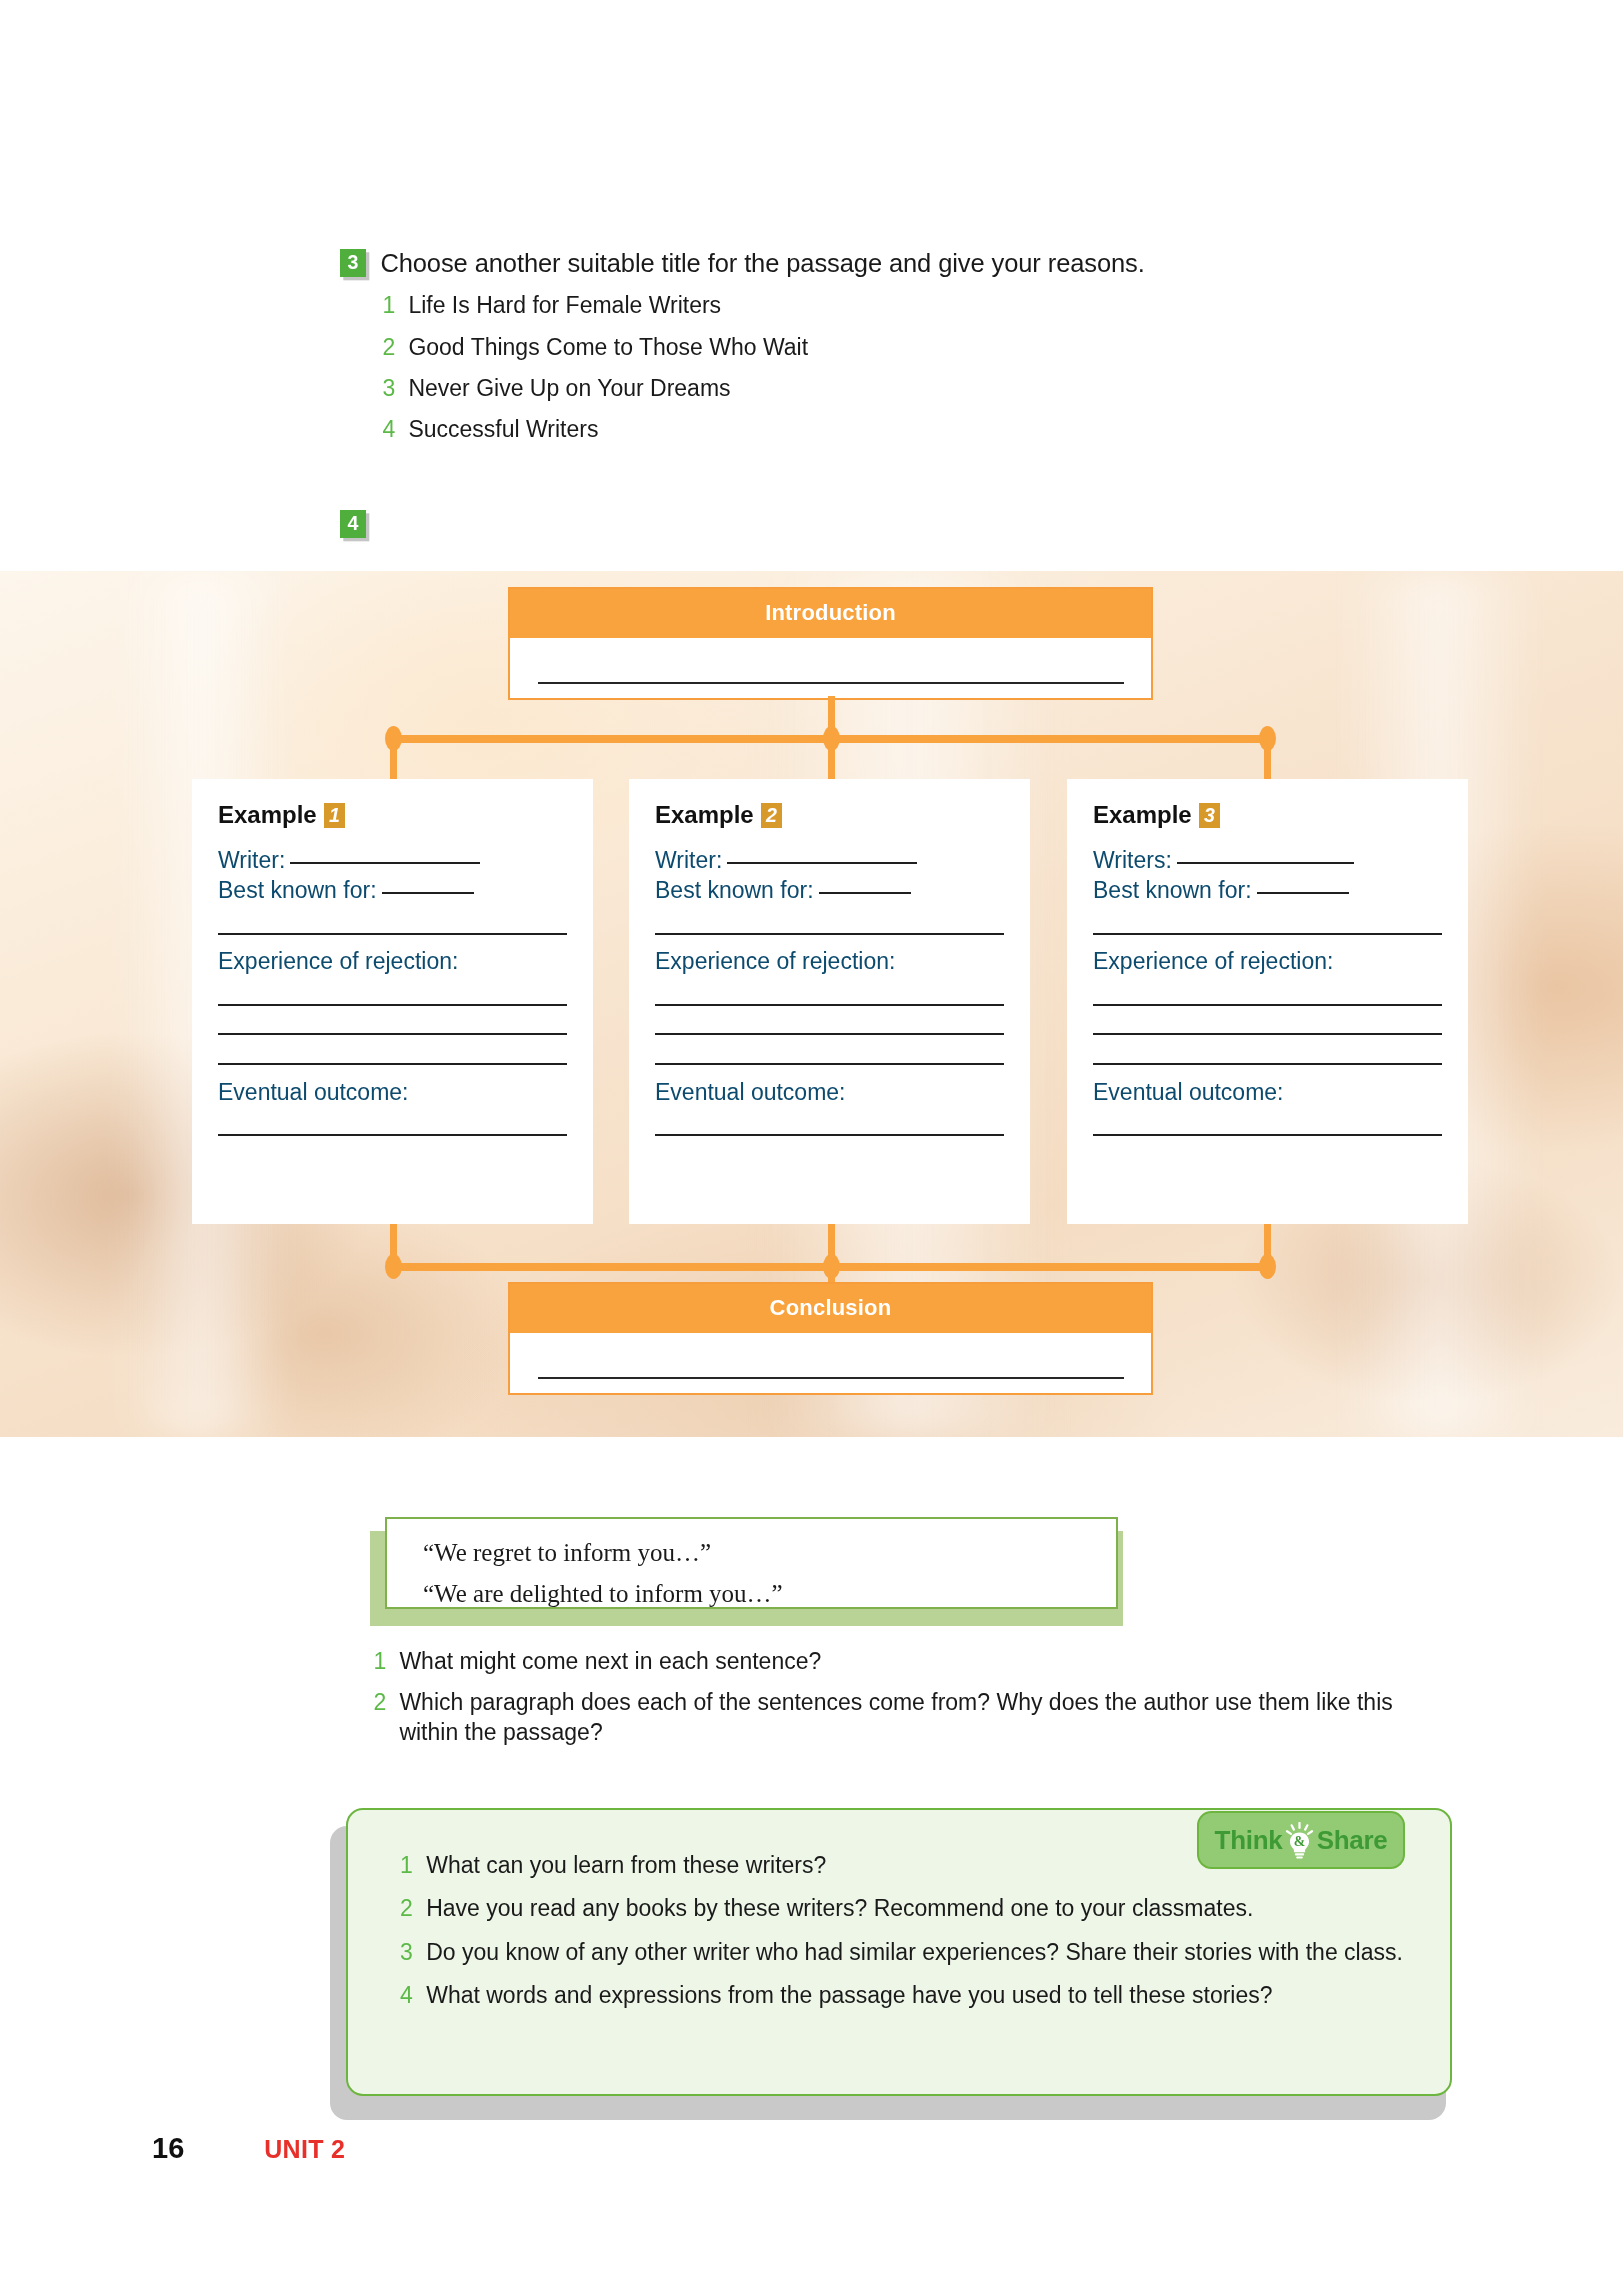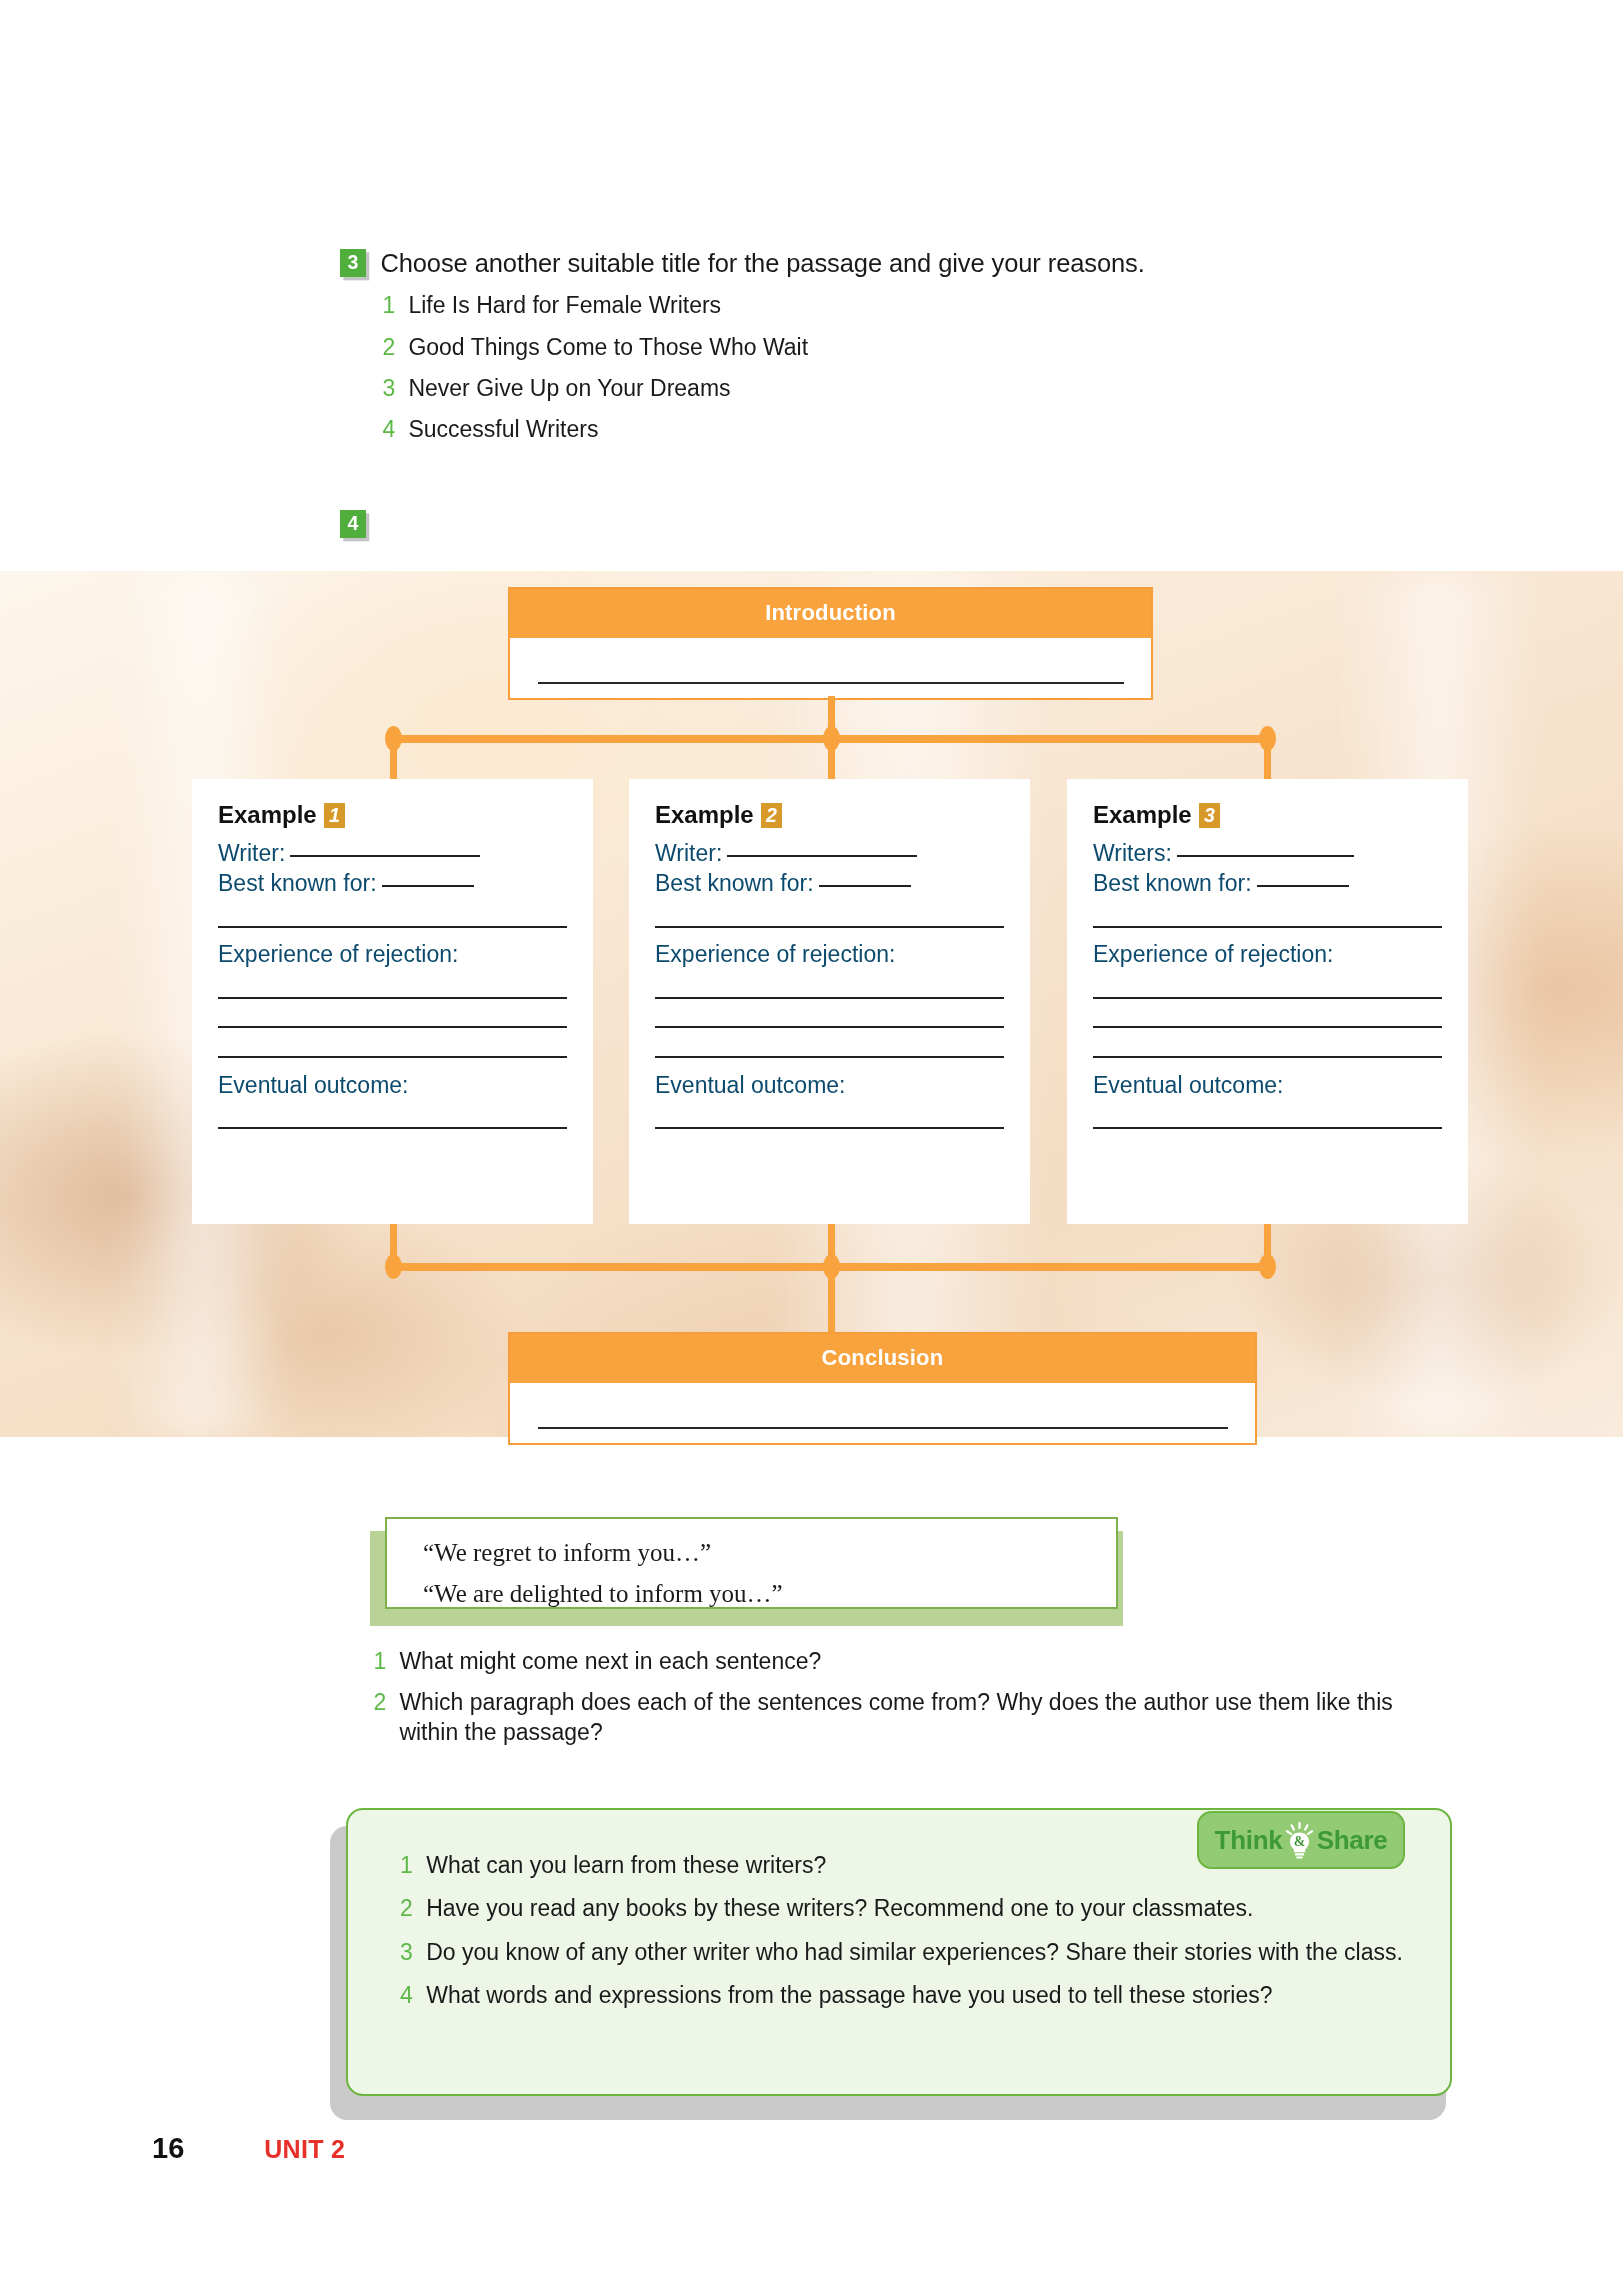--- a/index.html
+++ b/index.html
@@ -146,21 +146,21 @@
   .card {
     position: absolute;
     background: #ffffff;
     padding: 22px 26px 18.3px;
   }
 
   .card-title {
     font-size: 24px;
     font-weight: bold;
     color: #111111;
-    margin-bottom: 9px;
+    margin-bottom: 16px;
     display: flex;
     align-items: center;
     gap: 7.2px;
   }
 
   .ex-chip {
     display: inline-block;
     background: #D8992B;
     color: #ffffff;
     font-size: 19.6px;
@@ -426,21 +426,21 @@
 
   <div class="conn conn-v" style="left:390px; top:1224px; height:39px;"></div>
   <div class="conn conn-v" style="left:828px; top:1224px; height:39px;"></div>
   <div class="conn conn-v" style="left:1264px; top:1224px; height:39px;"></div>
   <div class="conn conn-h" style="left:393px; top:1263px; width:874px;"></div>
   <div class="conn-dot" style="left:385px; top:1254px;"></div>
   <div class="conn-dot" style="left:823px; top:1254px;"></div>
   <div class="conn-dot" style="left:1259px; top:1254px;"></div>
   <div class="conn conn-v" style="left:828px; top:1267px; height:69px;"></div>
 
-  <div class="node" style="left:508px; top:1332px; width:749px;">
+  <div class="node" style="left:508px; top:1282px; width:645px;">
     <div class="node-head">Conclusion</div>
     <div class="node-body">
       <div class="answer-rule"></div>
     </div>
   </div>
 
 
   <div class="quote-shadow" style="left:370px; top:1531px; width:753px; height:95px;"></div>
   <div class="quote-box" style="left:385px; top:1517px; width:733px; height:92px; padding-top:13px;">
     <div class="quote-line">“We regret to inform you…”</div>

